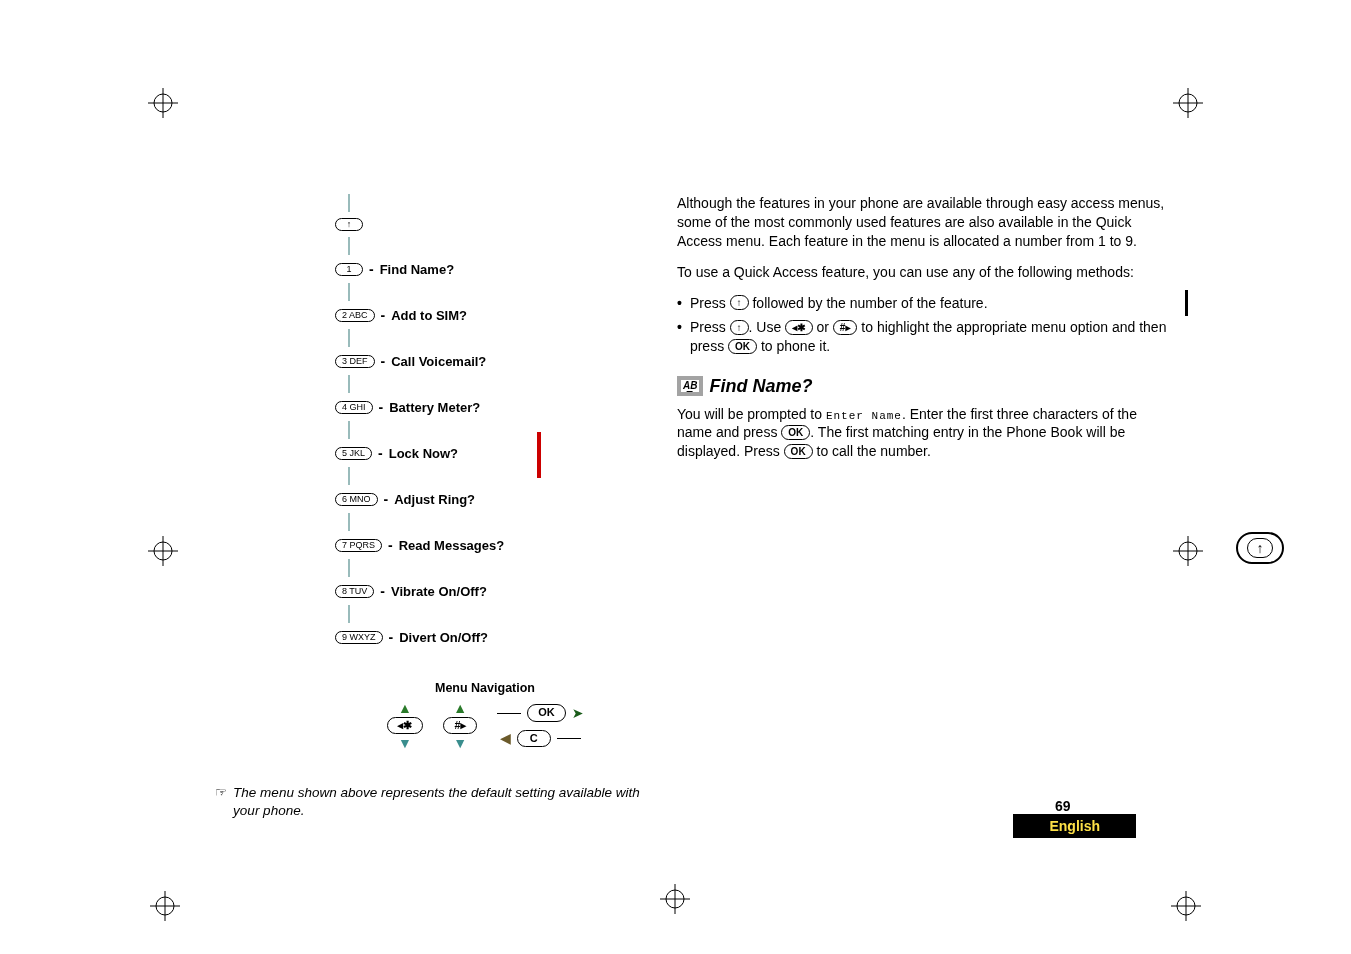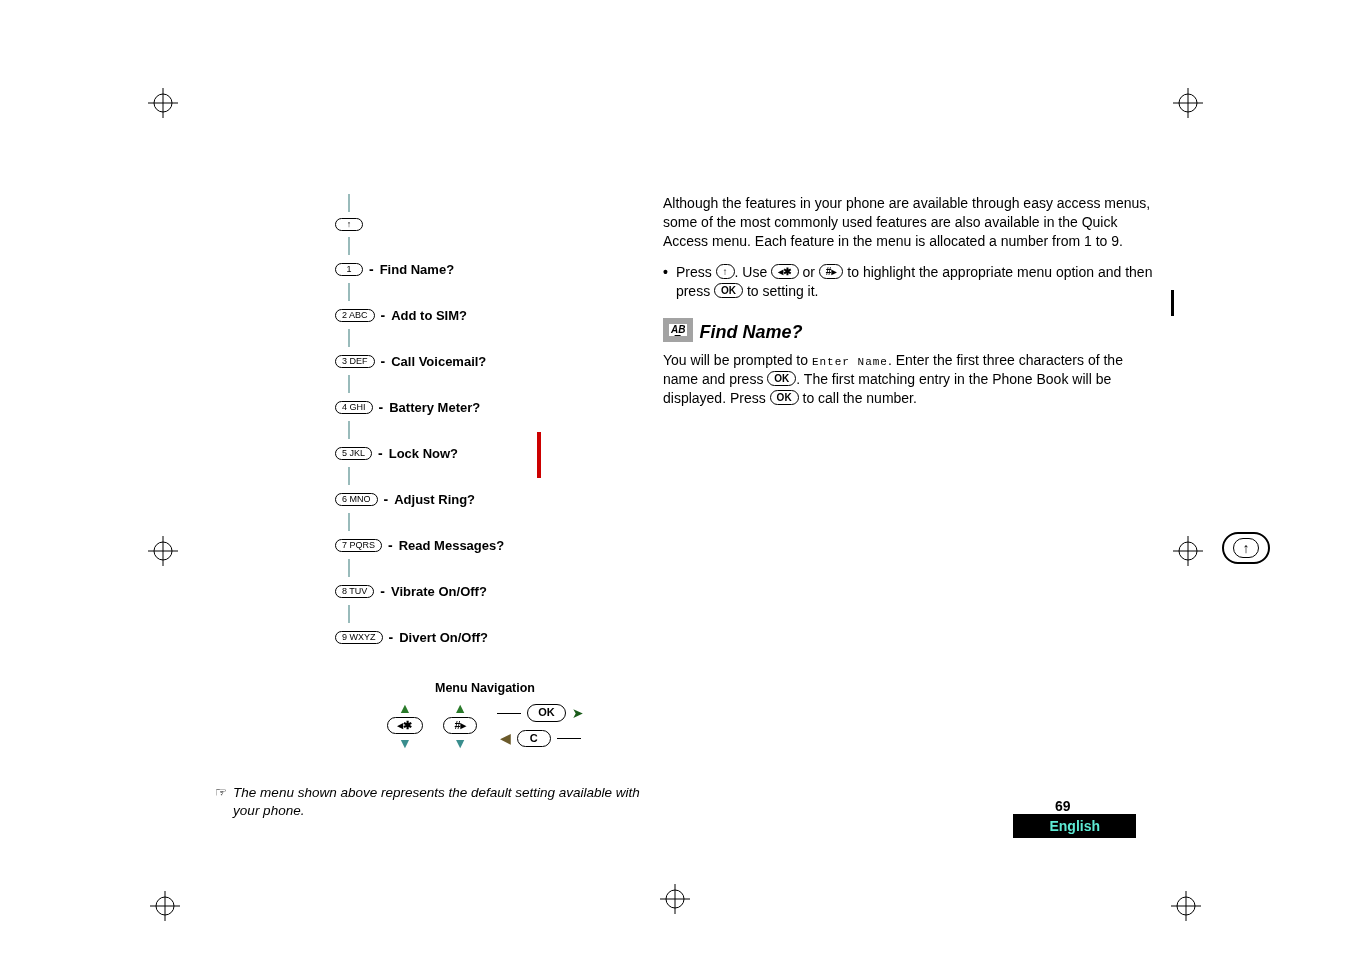--- a/index.html
+++ b/index.html
@@ -102,21 +102,21 @@
     line-height:1.35;
     padding-left: 0;
   }
   .note-icon {
     display:inline-block;
     font-style:normal;
   }
 
   .right-col {
     position:absolute;
-    left:448px;
+    left:462px;
     top:24px;
     width:495px;
     font-size:14px;
     line-height:1.35;
   }
   .right-col p { margin: 0 0 12px 0; }
   .bullet-list { margin:0 0 12px 0; padding:0; list-style:none;}
   .bullet-list li { display:flex; gap:8px; margin-bottom:6px;}
   .bullet-list li::before { content:"•"; font-weight:700; }
   .inline-pill {
@@ -126,21 +126,21 @@
     padding:0 6px;
     font-size:10px;
     line-height:1.3;
     vertical-align:middle;
     font-weight:700;
     position:relative;
     top:-1px;
   }
   .ab-icon {
     display:inline-block;
-    border:6px solid #a3a3a3;
+    border:4px solid #a3a3a3;
     padding:1px 2px;
     font-size:10px;
     font-weight:700;
     line-height:1;
     vertical-align:text-bottom;
     margin-right:6px;
     font-family:Arial,sans-serif;
   }
   h2.feature {
     font-size:18px;
@@ -185,21 +185,21 @@
     position:absolute;
     right:0;
     bottom:16px;
     display:flex;
     align-items:center;
     flex-direction:column;
   }
   .footer .pagenum { font-weight:700; margin-right:24px; font-size:14px;}
   .footer .lang {
     background:#000;
-    color:#5eead4;
+    color:#fde047;
     font-weight:700;
     padding:4px 36px;
     font-size:14px;
   }
 </style>
 </head>
 <body>
 
 <div class="page">
 
@@ -347,25 +347,31 @@
       <div class="note-row" style="margin-left:-120px; width:430px;">
         <span class="note-icon">☞</span>
         <span>The menu shown above represents the default setting available with your phone.</span>
       </div>
     </div>
 
     <div class="right-col">
       <div class="change-bar"></div>
 
       <p>Although the features in your phone are available through easy access menus, some of the most commonly used features are also available in the Quick Access menu. Each feature in the menu is allocated a number from 1 to 9.</p>
+      <p>To use a Quick Access feature, you can use any of the following methods:</p>
 
       <ul class="bullet-list">
         <li>
           <span>
-            <span>Press </span><span class="inline-pill">↑</span><span>. Use </span><span class="inline-pill">◂<span>✱</span></span><span> or </span><span class="inline-pill"><span>#</span>▸</span><span> to highlight the appropriate menu option and then press </span><span class="inline-pill">OK</span><span> to setting it.</span>
+            <span>Press </span><span class="inline-pill">↑</span><span> followed by the number of the feature.</span>
+          </span>
+        </li>
+        <li>
+          <span>
+            <span>Press </span><span class="inline-pill">↑</span><span>. Use </span><span class="inline-pill">◂<span>✱</span></span><span> or </span><span class="inline-pill"><span>#</span>▸</span><span> to highlight the appropriate menu option and then press </span><span class="inline-pill">OK</span><span> to phone it.</span>
           </span>
         </li>
       </ul>
 
 
       <h2 class="feature">
         <span class="ab-icon">A͟B</span><span>Find Name?</span>
       </h2>
       <p>
         <span>You will be prompted to </span><span class="lcd">Enter Name</span><span>. Enter the first three characters of the name and press </span><span class="inline-pill">OK</span><span>. The first matching entry in the Phone Book will be displayed. Press </span><span class="inline-pill">OK</span><span> to call the number.</span>

